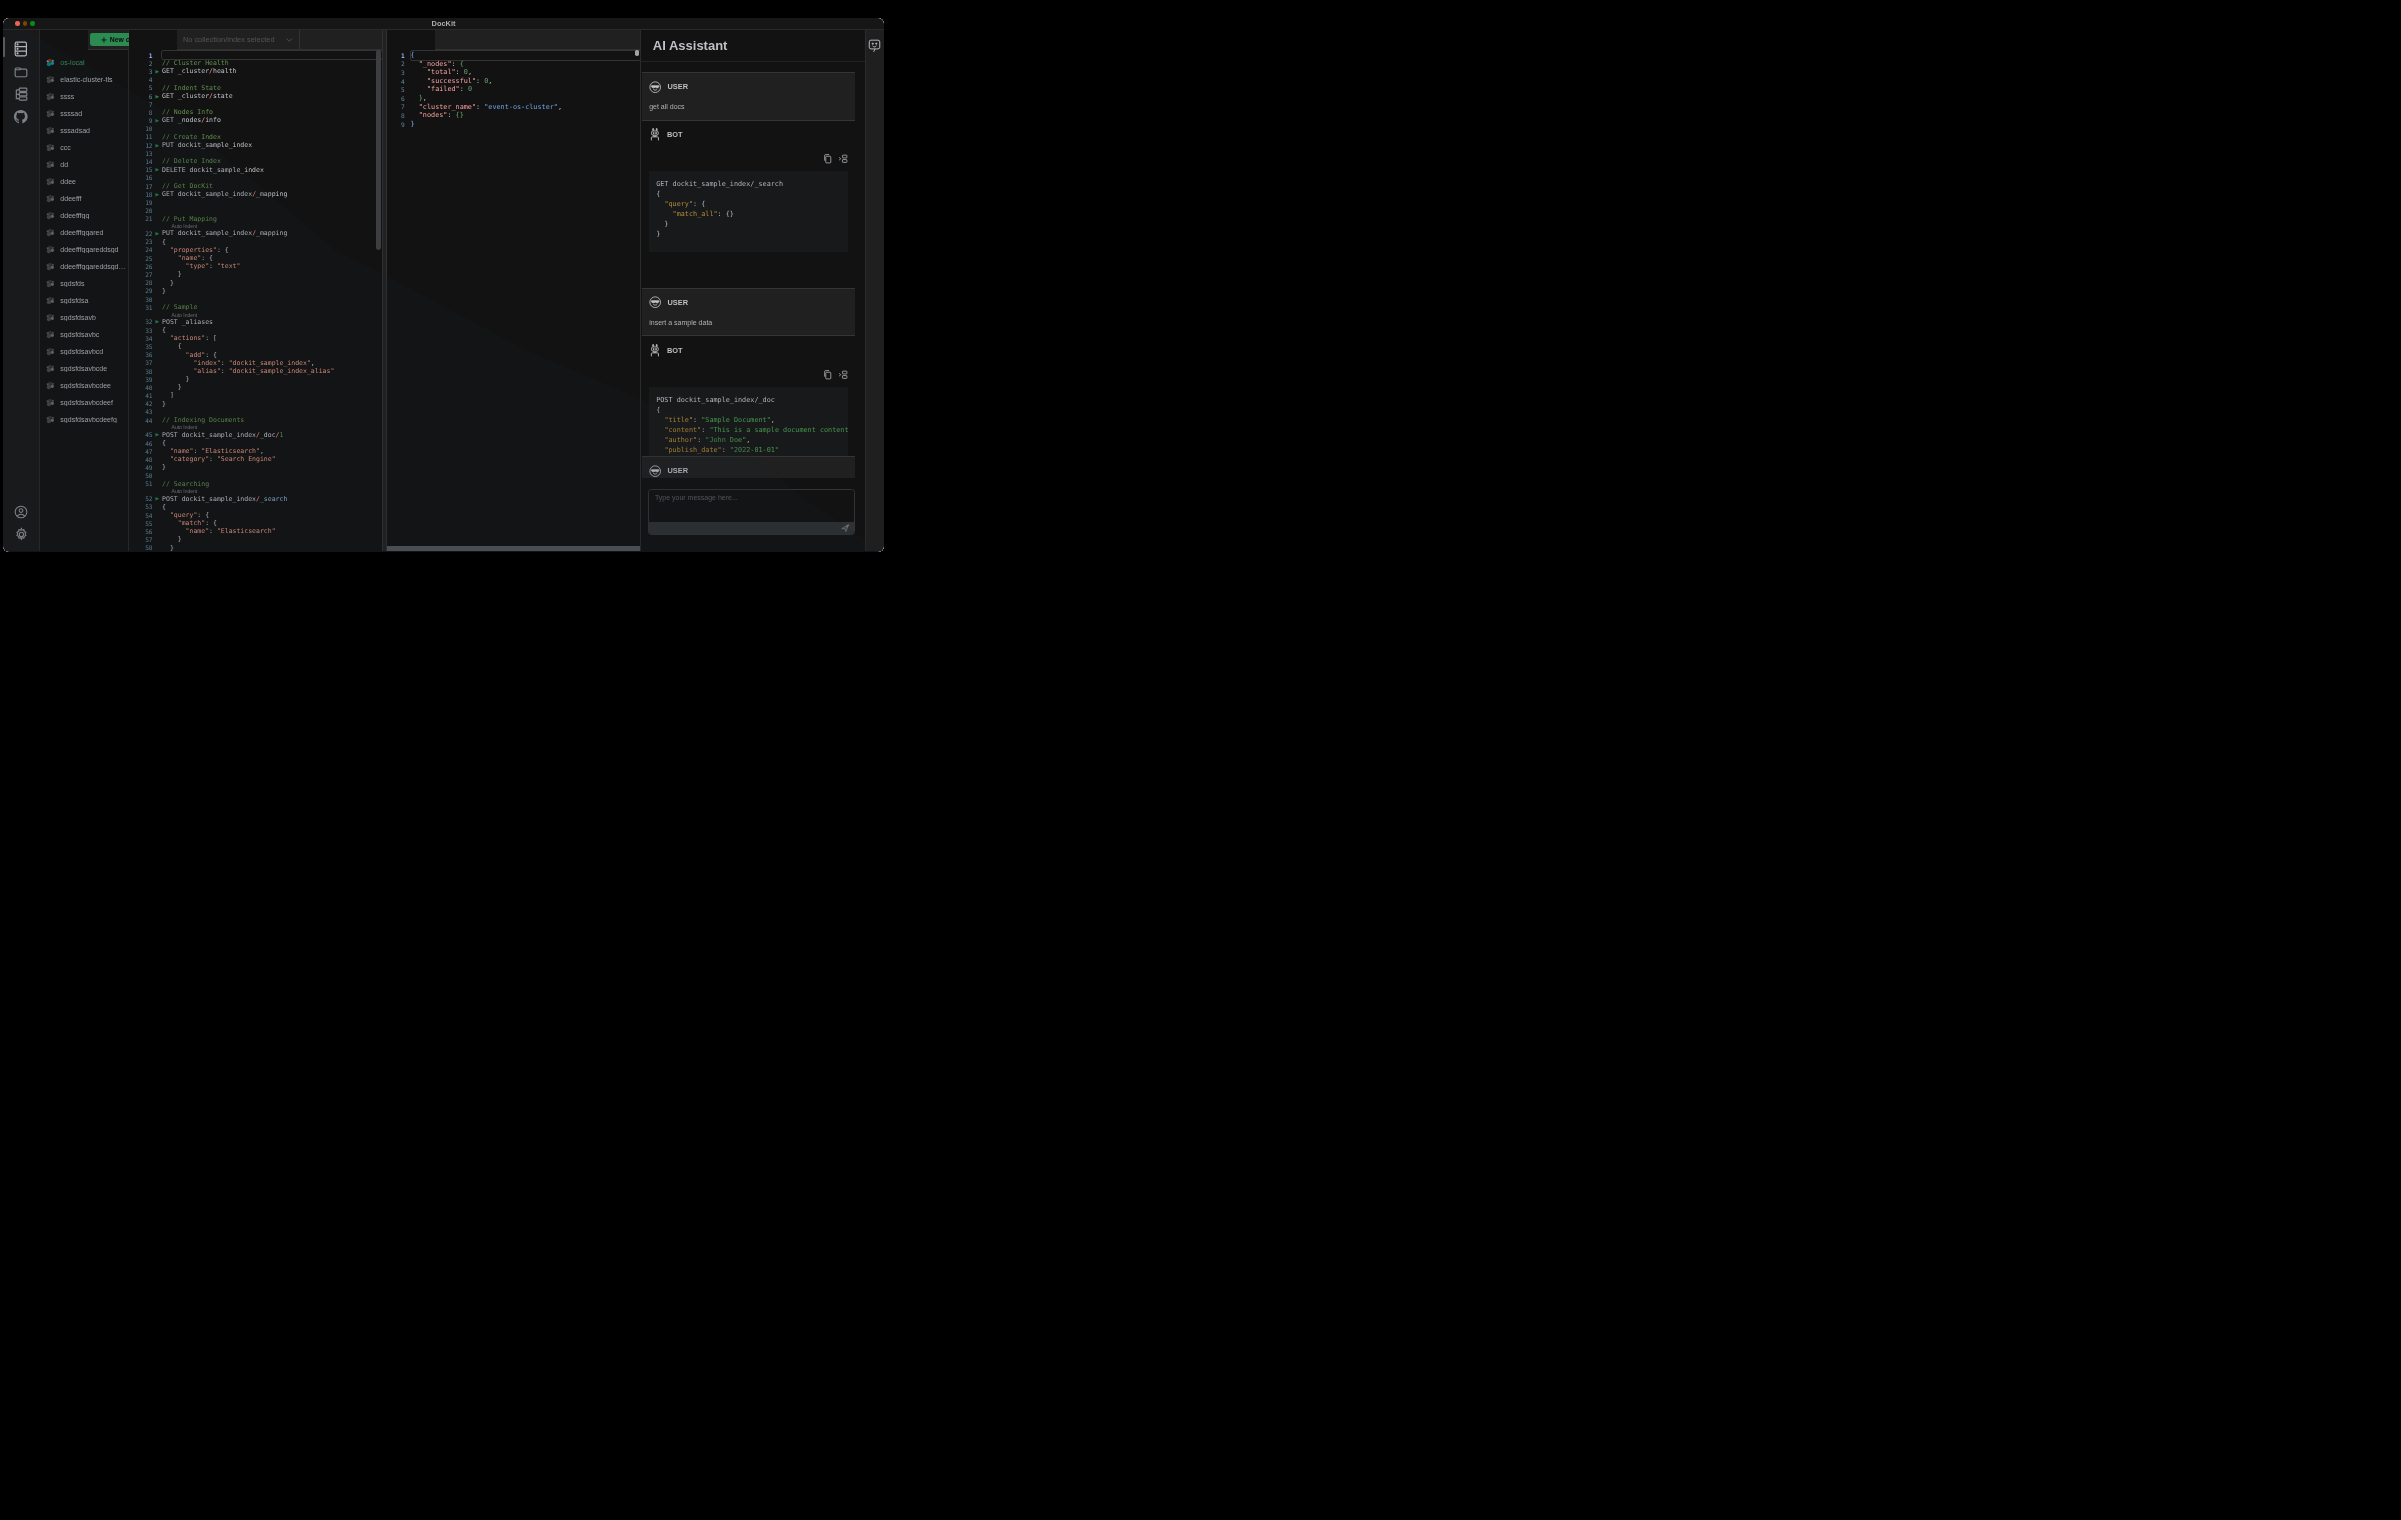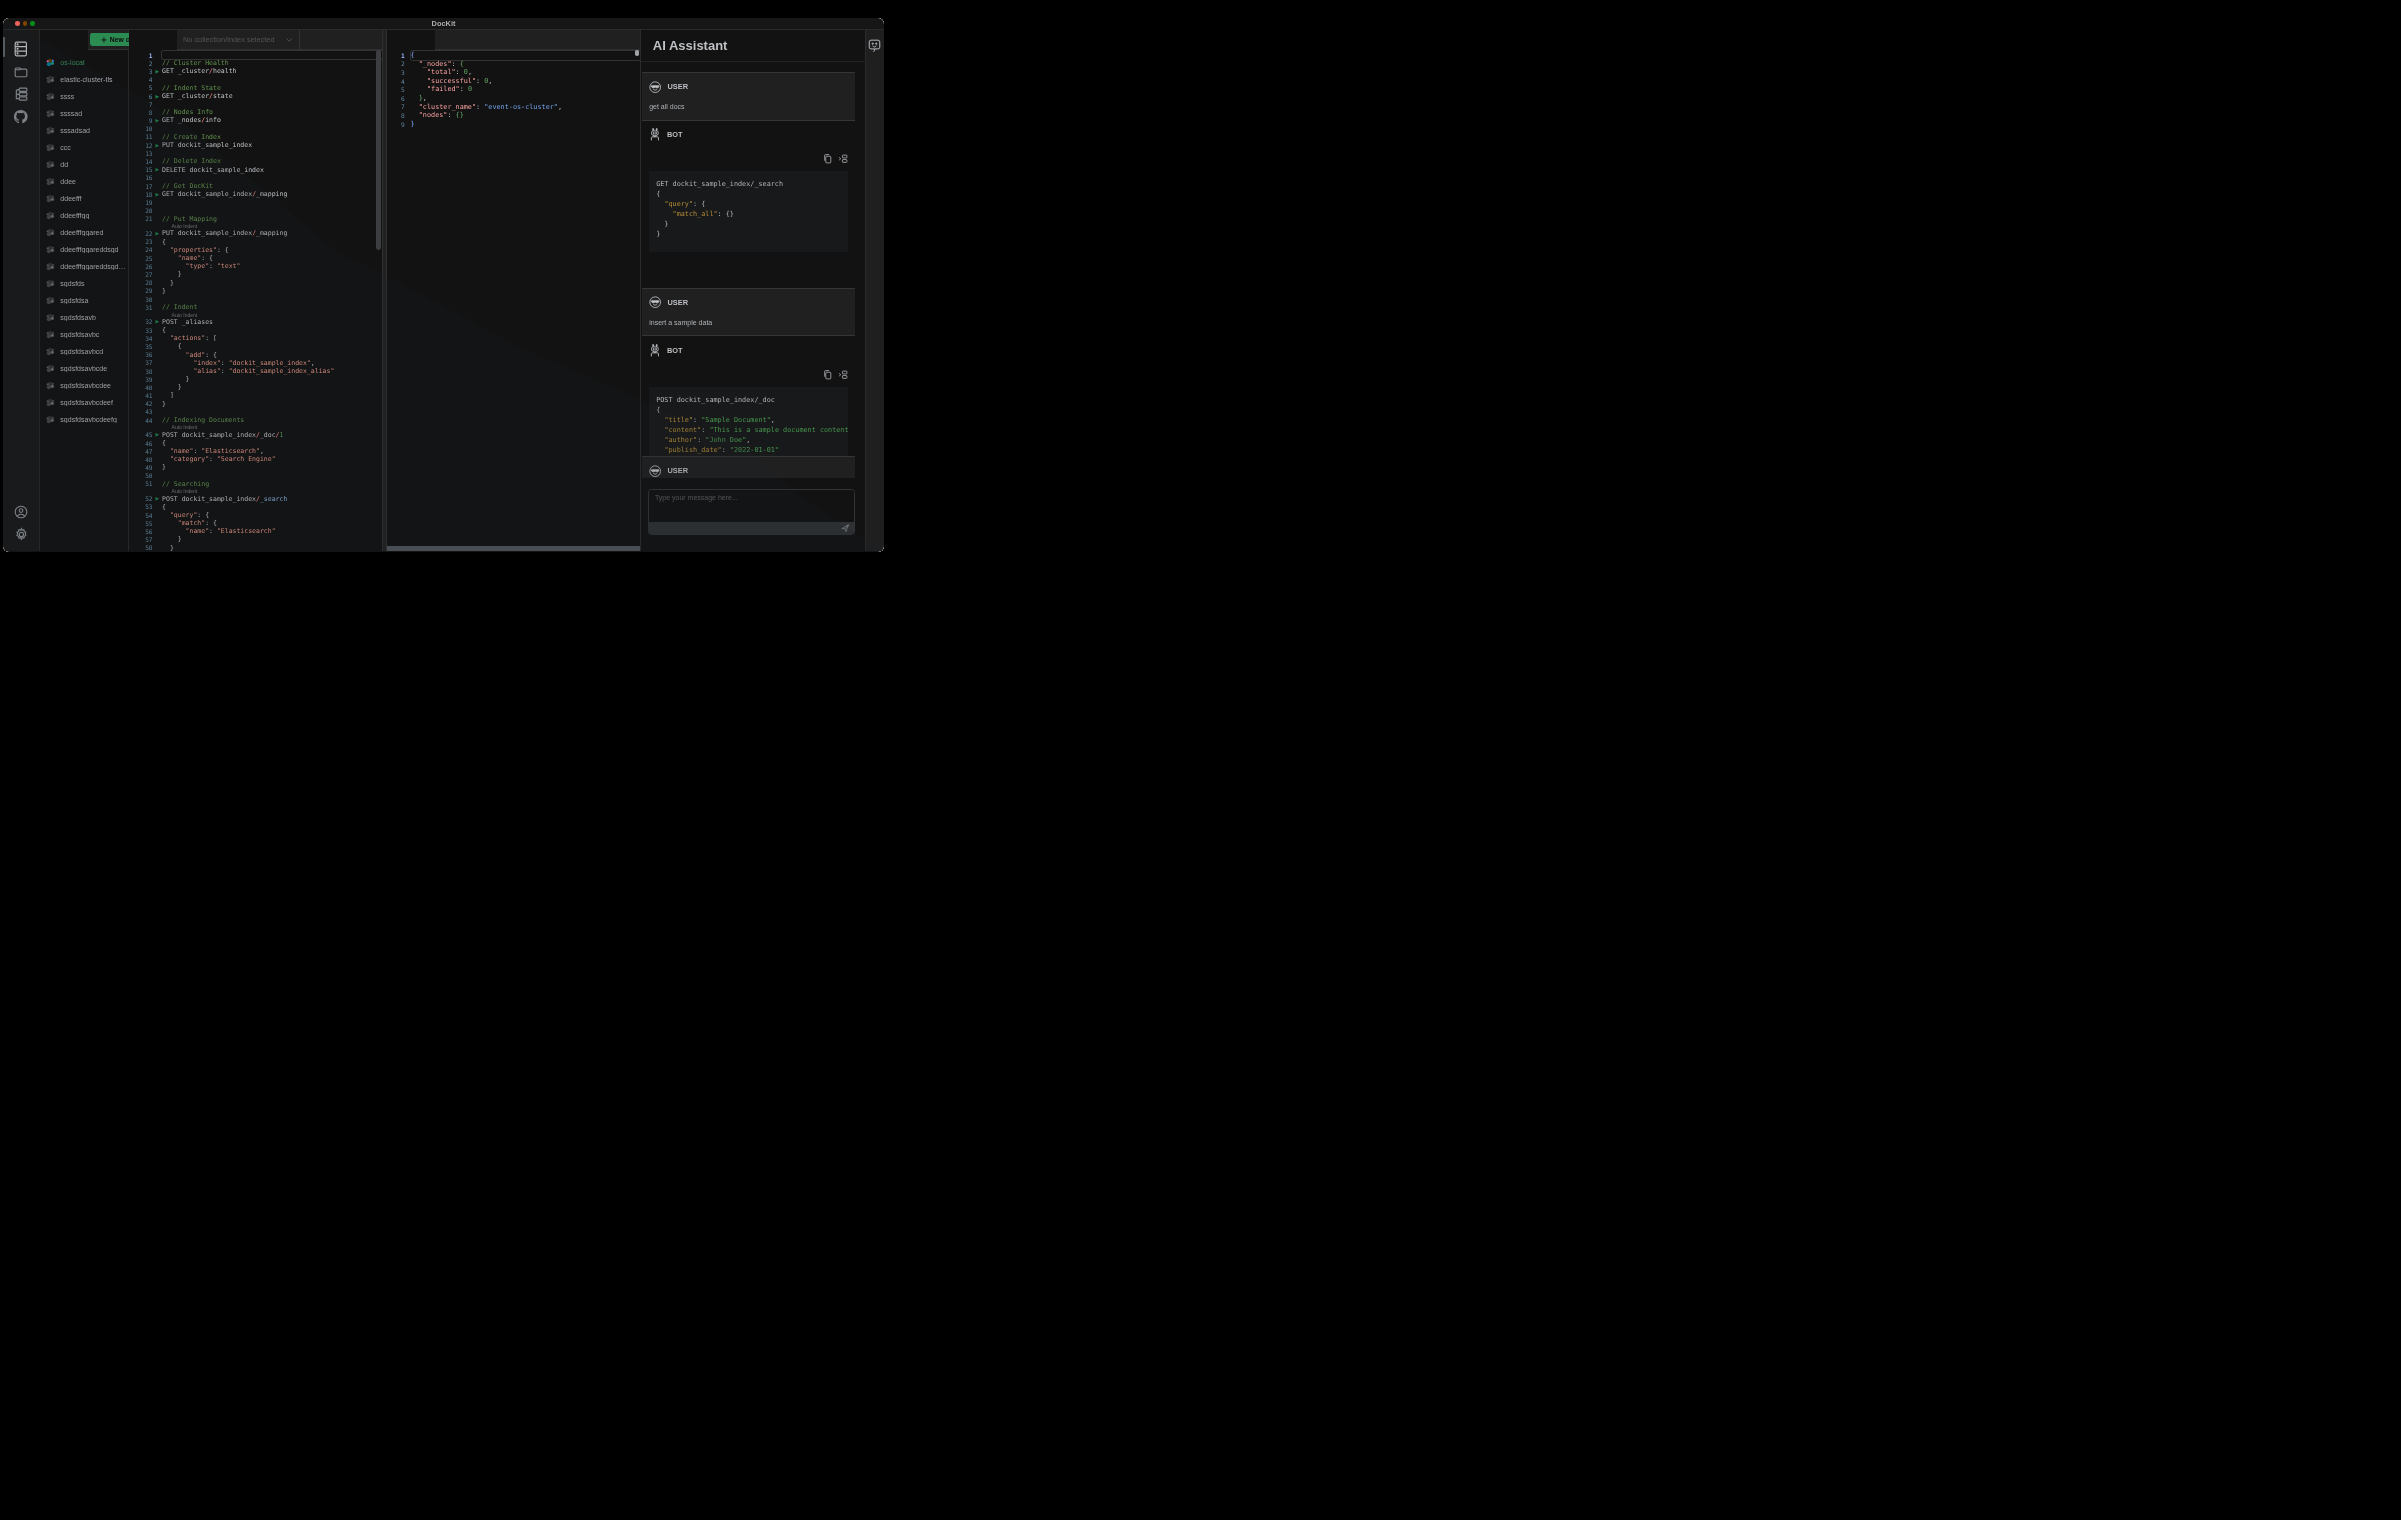--- a/index.html
+++ b/index.html
@@ -547,21 +547,21 @@
               <pre class="code">} </pre>
             </div>
             <div class="row">
               <span class="gut" style="">30</span>
               <span class="play"></span>
               <pre class="code"> </pre>
             </div>
             <div class="row">
               <span class="gut" style="">31</span>
               <span class="play"></span>
-              <pre class="code"><span class="cmt">// Indent</span> </pre>
+              <pre class="code"><span class="cmt">// Sample</span> </pre>
             </div>
             <div class="row widgetrow">
               <span class="gut"></span>
               <span class="play"></span>
               <span class="wlab">Auto Indent</span>
             </div>
             <div class="row">
               <span class="gut" style="">32</span>
               <span class="play">▶</span>
               <pre class="code"><span class="mth">POST</span> _aliases </pre>

